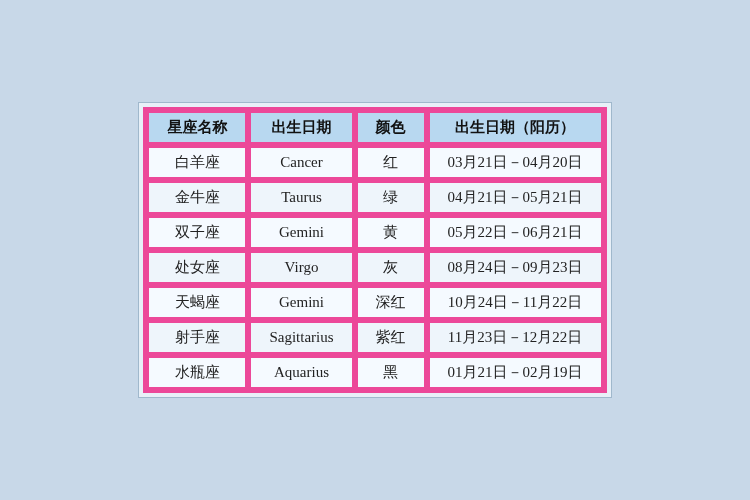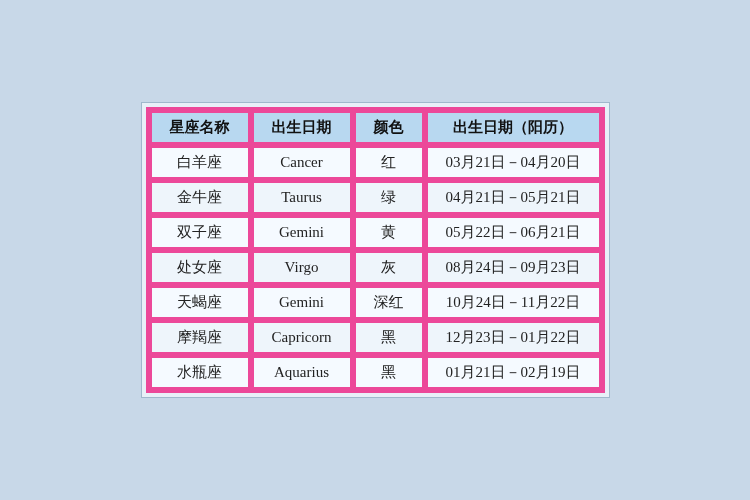--- a/index.html
+++ b/index.html
@@ -82,24 +82,24 @@
           <td>灰</td>
           <td>08月24日－09月23日</td>
         </tr>
         <tr>
           <td>天蝎座</td>
           <td>Gemini</td>
           <td>深红</td>
           <td>10月24日－11月22日</td>
         </tr>
         <tr>
-          <td>摩羯座</td>
-          <td>Capricorn</td>
-          <td>黑</td>
-          <td>12月23日－01月22日</td>
+          <td>射手座</td>
+          <td>Sagittarius</td>
+          <td>紫红</td>
+          <td>11月23日－12月22日</td>
         </tr>
         <tr>
           <td>水瓶座</td>
           <td>Aquarius</td>
           <td>黑</td>
           <td>01月21日－02月19日</td>
         </tr>
       </tbody>
   </table>
 </div>

